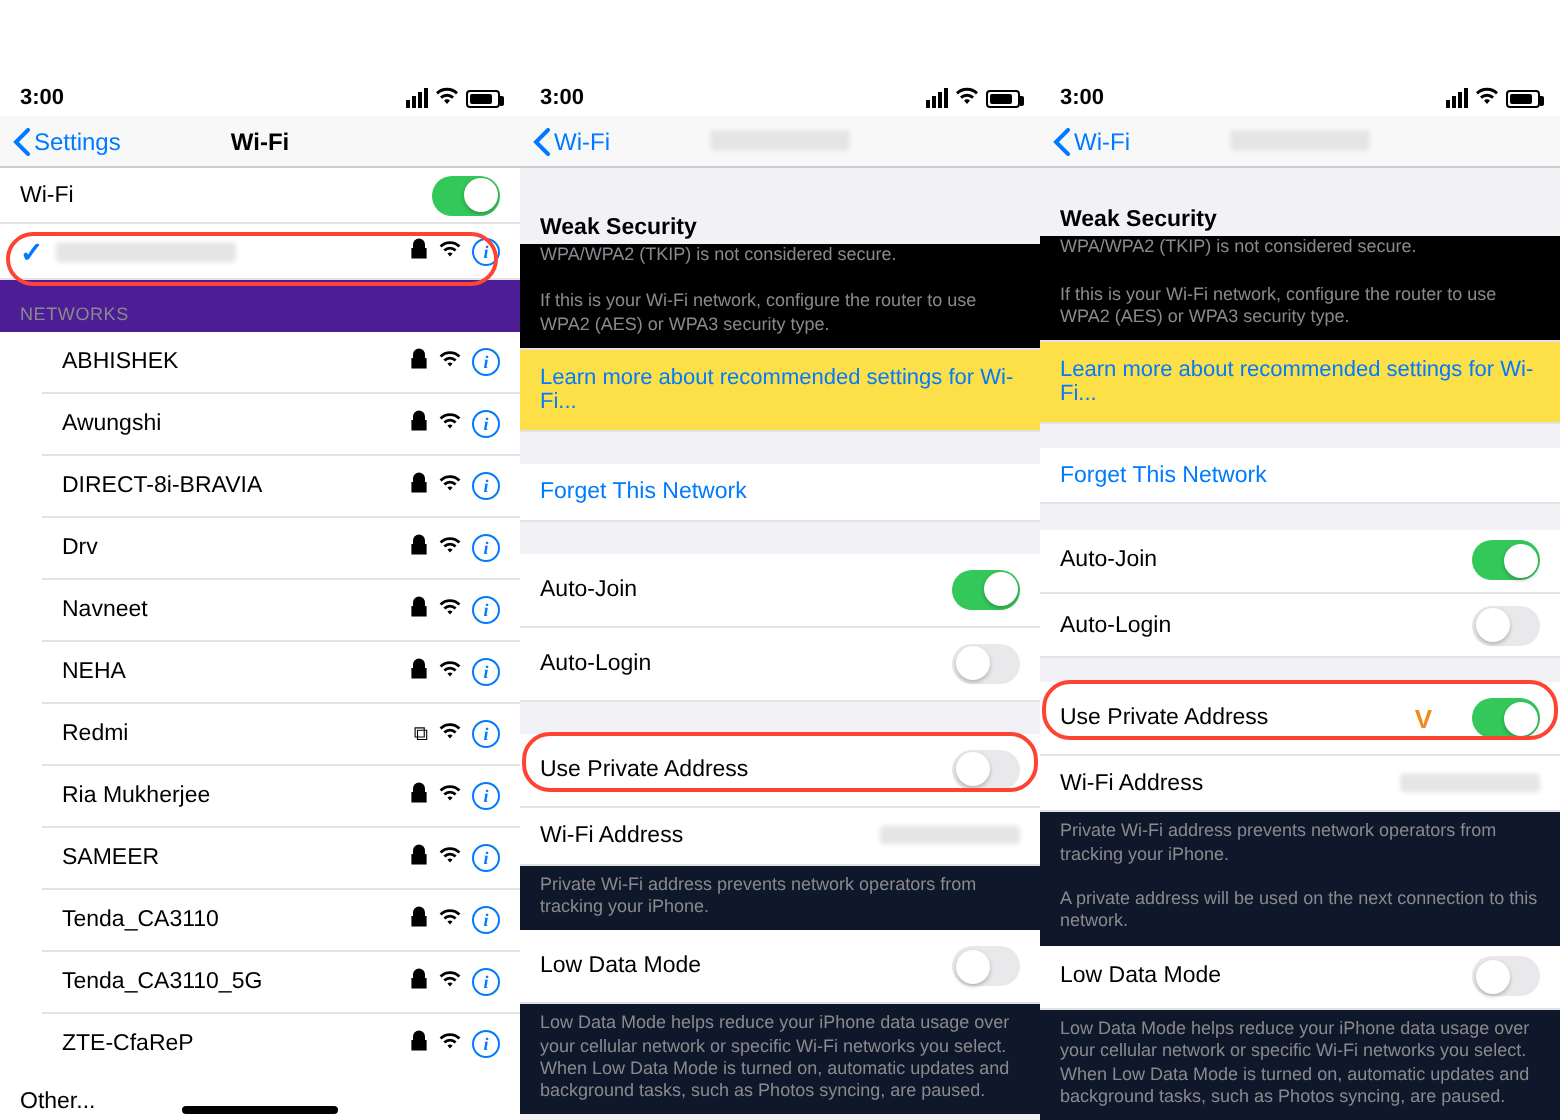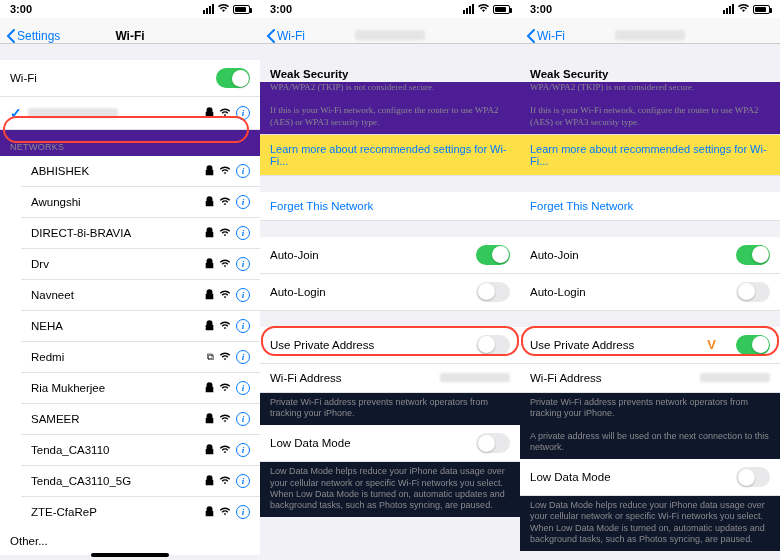--- a/index.html
+++ b/index.html
@@ -23,26 +23,27 @@
   }
   
   .status-bar {
     height: 18px;
     display: flex;
     justify-content: space-between;
     align-items: center;
     padding: 0 10px;
     font-size: 11px;
     font-weight: 600;
+    margin-top: 40px;
   }
   .status-right { display:flex; gap:3px; align-items:center; }
   .nav {
     height: 26px;
     display: flex;
-    align-items: flex-end;
+    align-items: center;
     padding: 0 6px;
     position: relative;
     border-bottom: 1px solid #ccc;
     background: #f8f8f8;
   }
   .nav .back {
     display:flex; align-items:center; color:#007aff; font-size:12px; gap:2px;
   }
   .nav .title {
     position:absolute; left:0; right:0; text-align:center; font-weight:600; font-size:12px; pointer-events:none;
@@ -65,21 +66,21 @@
   }
   .row:last-child { border-bottom:none; }
   .left { display:flex; align-items:center; gap:6px; }
   .right { display:flex; align-items:center; gap:5px; }
   .footer { padding: 4px 10px 6px; font-size:9px; color:#8a8a8e; background:#0f172a; line-height:1.25; }
   .section-label { padding: 12px 10px 4px; font-size:9px; color:#8a8a8e; letter-spacing:0.3px; background:#4c1d95; }
   .link-row { color:#007aff; background:#fde047; padding:8px 10px; font-size:11px; border-top:0.5px solid #e2e2e4; border-bottom:0.5px solid #e2e2e4; }
   .spacer6 { height:16px; background:#f2f2f6; }
   .check { color:#007aff; font-size:14px; font-weight:700; }
   .section-head { font-size:11.5px; font-weight:600; padding:8px 10px 2px; background:#f2f2f6; }
-  .section-sub { font-size:9px; color:#8a8a8e; padding:0 10px 6px; background:#4c1d95; line-height:1.25;font-family:Liberation Serif, serif; }
+  .section-sub { font-size:9px; color:#8a8a8e; padding:0 10px 6px; background:#000000; line-height:1.25; }
   .toggle {
     width:34px; height:20px; border-radius:10px; position:relative;
   }
   .toggle.on { background:#34c759; }
   .toggle.off { background:#e9e9eb; }
   .toggle .knob {
     width:17px; height:17px; border-radius:50%; background:#fff; position:absolute; top:1.5px;
     box-shadow:0 1px 2px rgba(0,0,0,0.25);
   }
   .toggle.on .knob { right:1.5px; }

